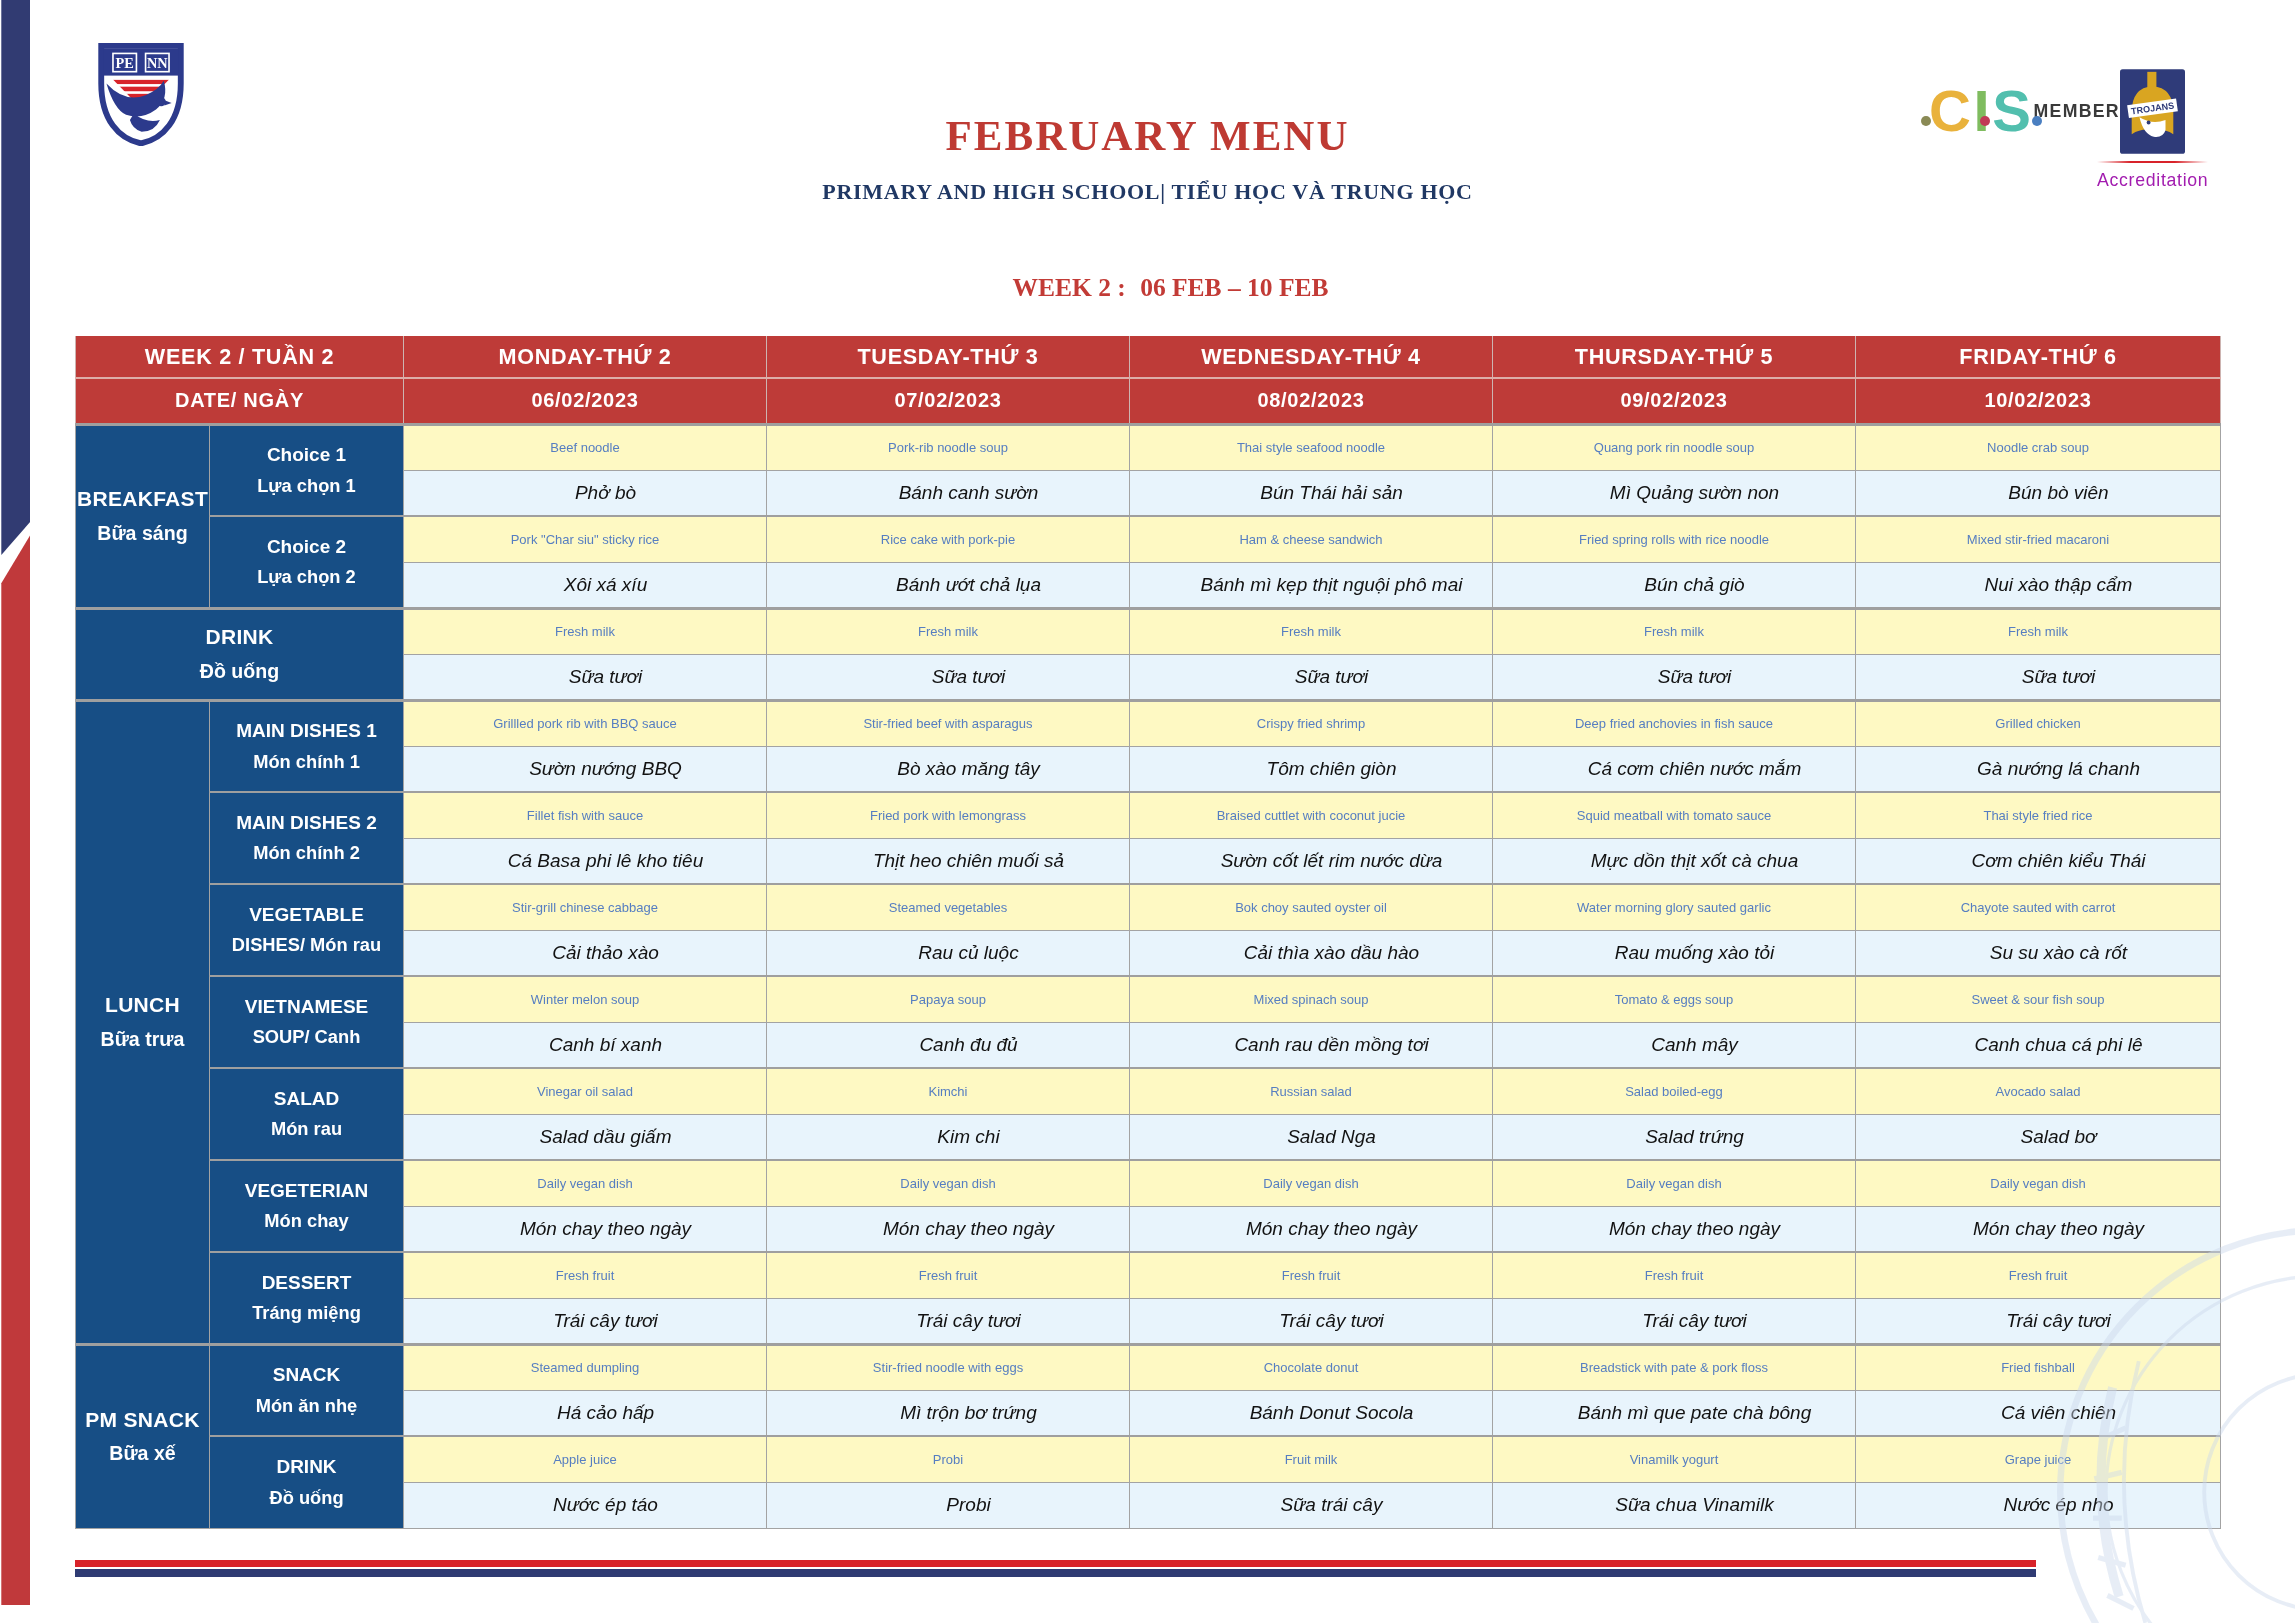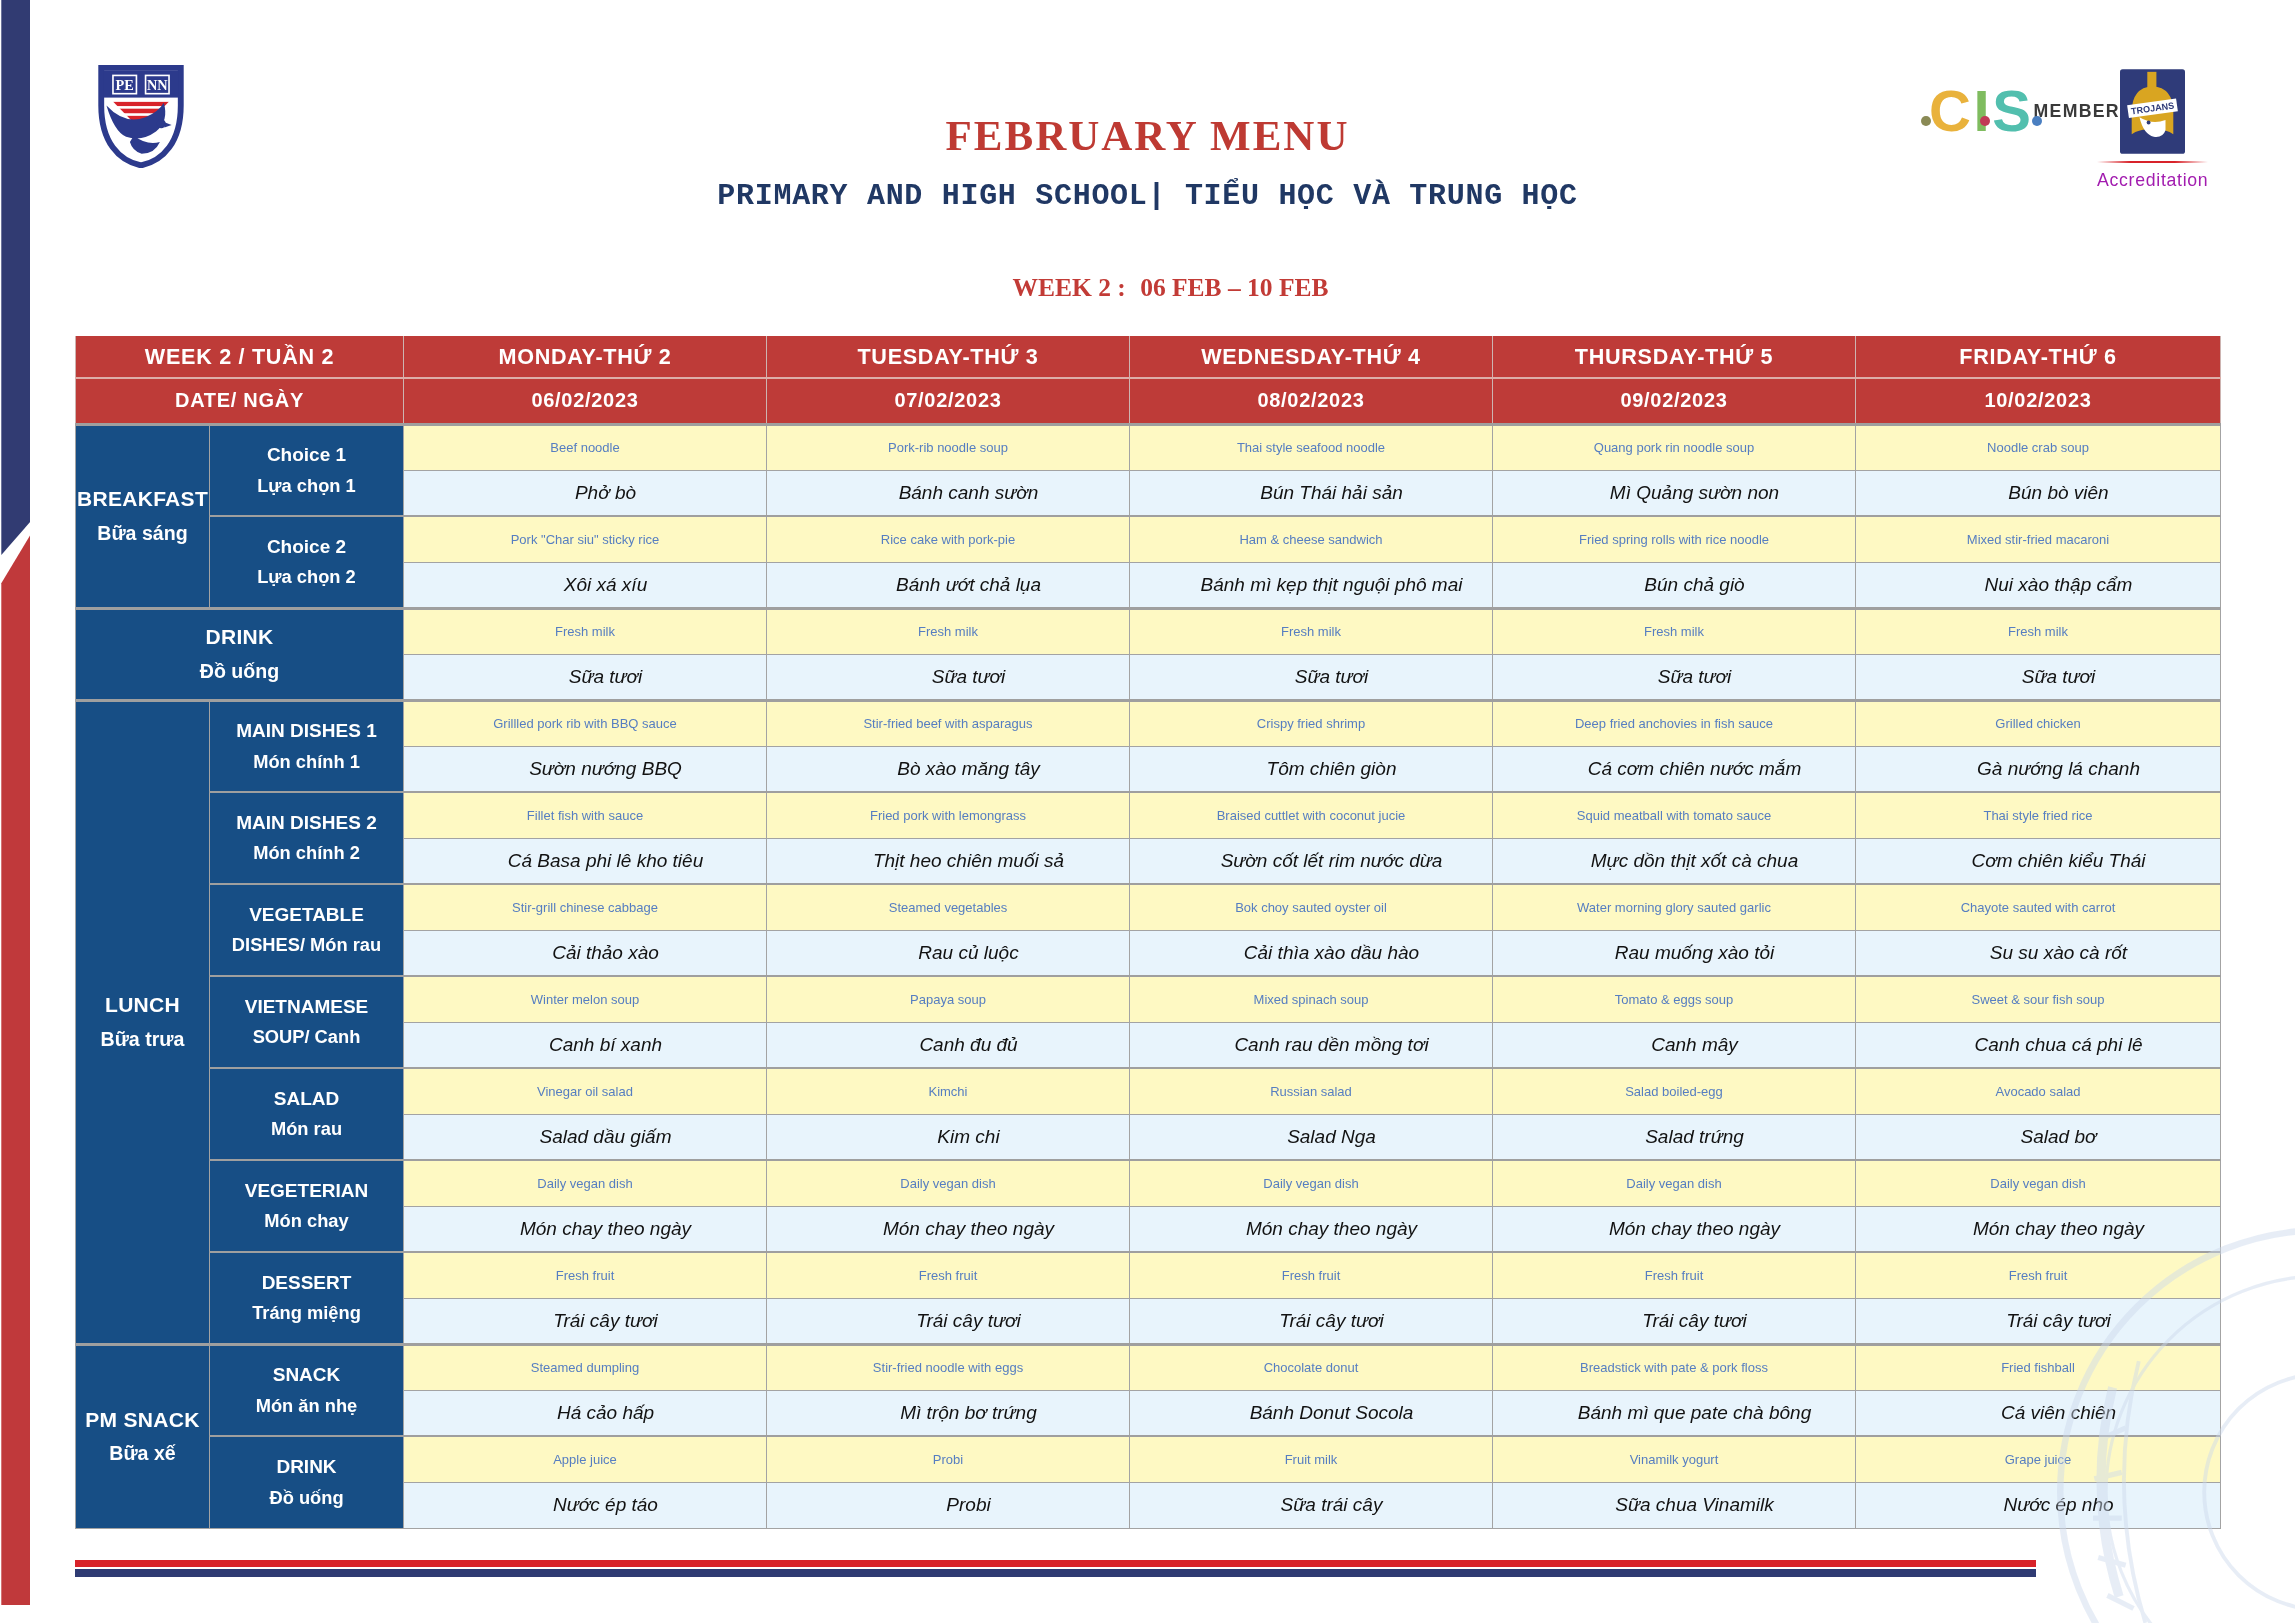--- a/index.html
+++ b/index.html
@@ -6,32 +6,32 @@
   #page{position:relative;width:2295px;height:1623px;background:#ffffff;overflow:hidden;
         font-family:"Liberation Sans", sans-serif;}
 
   
   .ribbon-navy{position:absolute;left:1.3px;top:0;width:29px;height:555px;background:#313B72;
                clip-path:polygon(0 0,100% 0,100% 94%,0 100%);}
   .ribbon-red{position:absolute;left:1.3px;top:535px;width:29px;height:1070px;background:#C0393B;
               clip-path:polygon(0 4.5%,100% 0,100% 100%,0 100%);}
 
   
-  .school-block{position:absolute;left:97px;top:65px;display:flex;align-items:flex-start;gap:19.6px;}
+  .school-block{position:absolute;left:97px;top:43px;display:flex;align-items:flex-start;gap:19.6px;}
   .school-names{padding-top:2.6px;}
   .school-l1,.school-l2{font-family:"Liberation Serif", serif;font-weight:bold;font-size:33px;
         line-height:41px;color:#2C3A8C;letter-spacing:0.7px;}
   .school-l3{font-family:"Liberation Serif", serif;font-weight:bold;font-size:17.7px;color:#D9272E;
         letter-spacing:1.3px;margin-top:6.5px;}
 
   
   .center-line{position:absolute;left:0;width:2295px;text-align:center;}
   .title{top:111px;font-family:"Liberation Serif", serif;font-weight:bold;font-size:43px;
          letter-spacing:2px;color:#BE3A33;}
-  .subtitle{top:179px;font-family:Liberation Mono, monospace;font-weight:bold;font-size:30px;
+  .subtitle{top:179px;font-family:Liberation Serif, serif;font-weight:bold;font-size:22px;
          color:#203864;letter-spacing:0.7px;}
   .boarding{top:222px;font-family:"Liberation Serif", serif;font-style:italic;font-size:27px;color:#1a1a1a;}
   .weekline{top:273px;font-family:"Liberation Serif", serif;font-weight:bold;font-size:25.5px;color:#C23B36;padding-left:23px;}
   .weekline .range{margin-left:14.4px;font-weight:bold;}
 
   
   .cis-block{position:absolute;left:1929px;top:82px;display:flex;align-items:center;}
   .cis-letters{font-size:58px;font-weight:bold;letter-spacing:2.6px;line-height:58px;position:relative;}
   .cis-c{color:#E9B23C;} .cis-i{color:#7FBC5F;} .cis-s{color:#52BFAE;}
   .cis-dot{position:absolute;border-radius:50%;width:9.8px;height:9.8px;}

